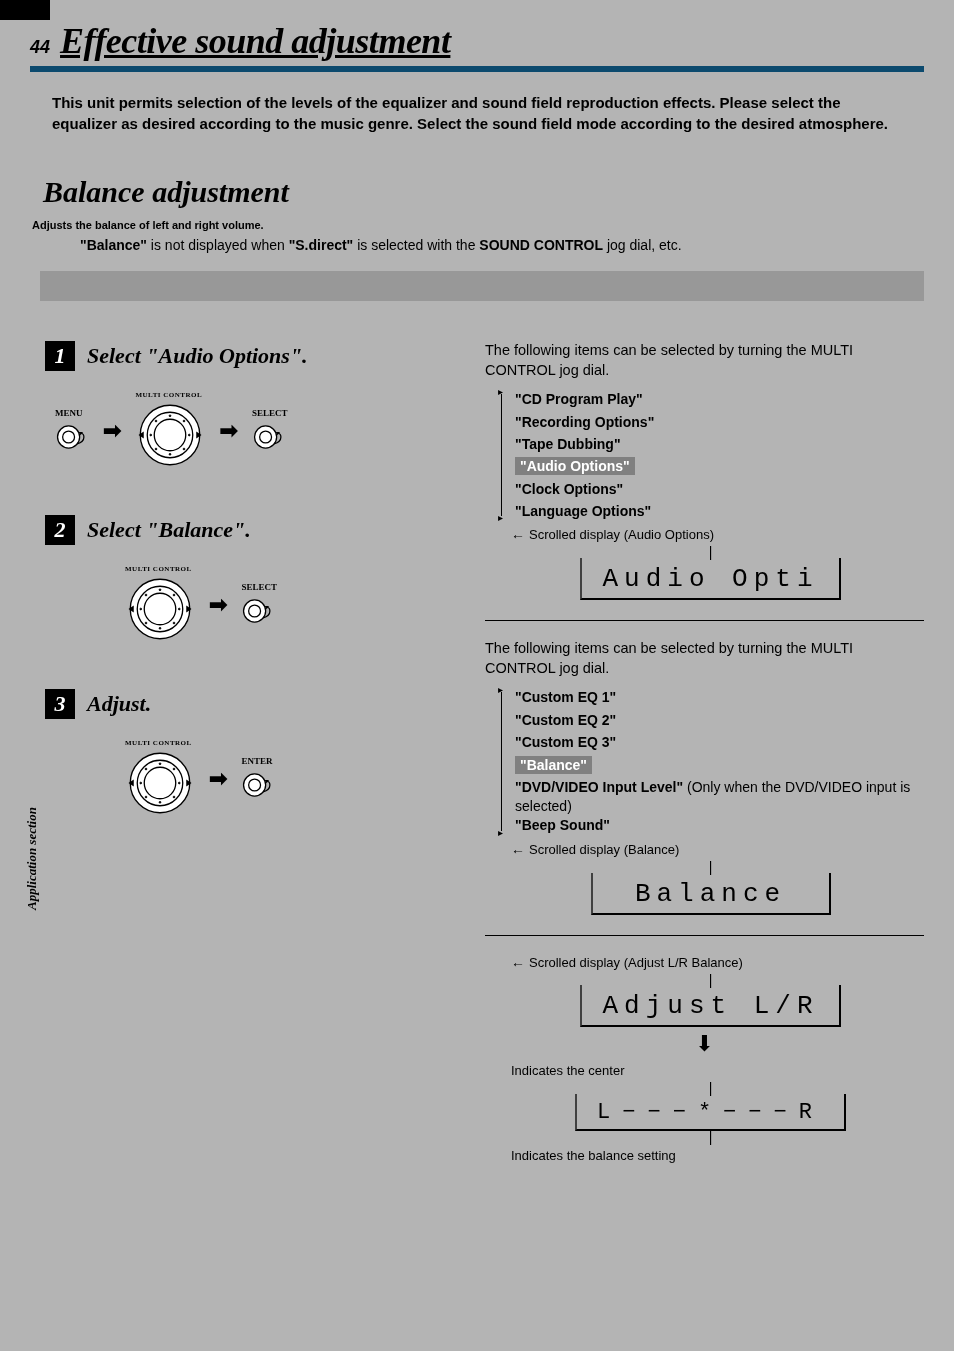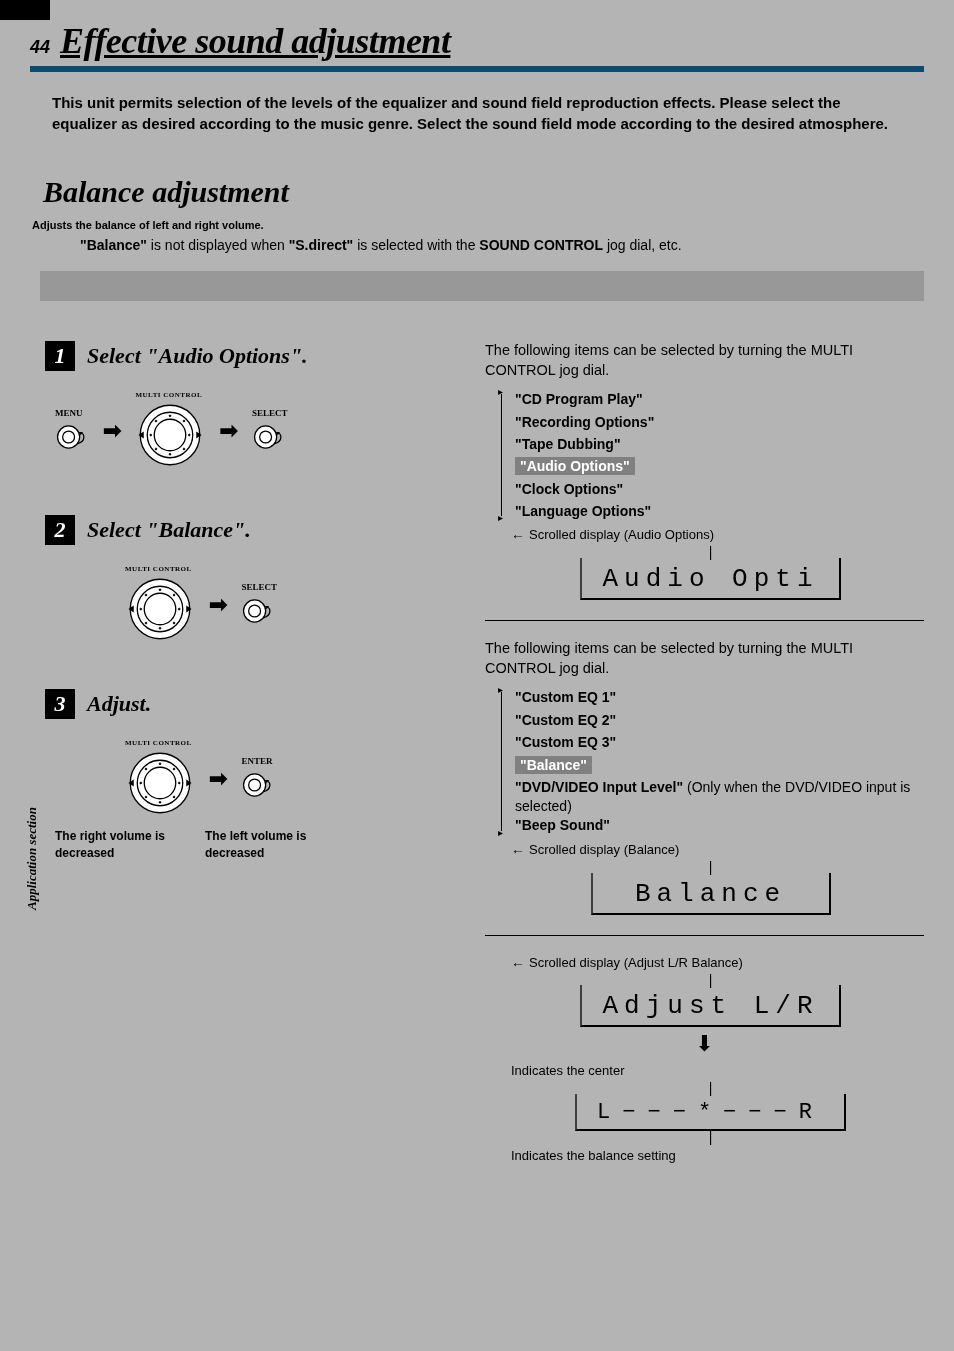--- a/index.html
+++ b/index.html
@@ -424,24 +424,20 @@
             <div class="label-sm">ENTER</div>
             <svg class="knob-small" viewBox="0 0 40 40">
               <circle cx="16" cy="20" r="13" fill="#fff" stroke="#000" stroke-width="1.5"></circle>
               <circle cx="16" cy="20" r="7" fill="#fff" stroke="#000" stroke-width="1.5"></circle>
               <path d="M26 28 Q34 26 34 20 Q34 16 30 15" fill="none" stroke="#000" stroke-width="1.5"></path>
               <polygon points="28,14 33,14 30,18" fill="#000"></polygon>
             </svg>
           </div>
         </div>
       </div>
-      <div class="vol-row">
-        <div class="vol-item">The right volume is decreased</div>
-        <div class="vol-item">The left volume is decreased</div>
-      </div>
 
     </div>
 
     <div class="right-col">
 
       <p class="right-text">The following items can be selected by turning the MULTI CONTROL jog dial.</p>
       <div class="option-list">
         <span class="opt-arrow-top">▸</span>
         <span class="opt-arrow-bot">▸</span>
         <div class="option">"CD Program Play"</div>

